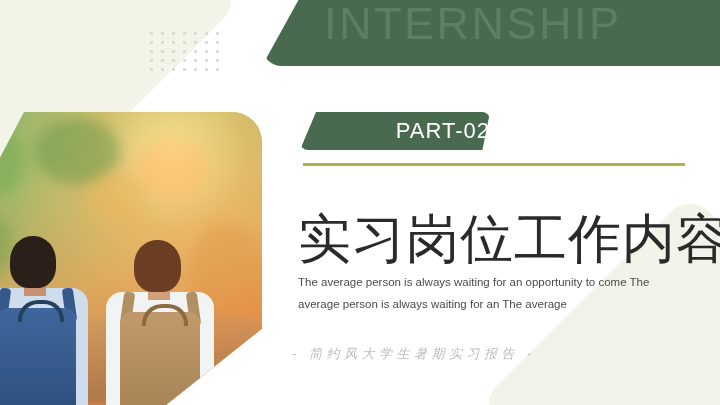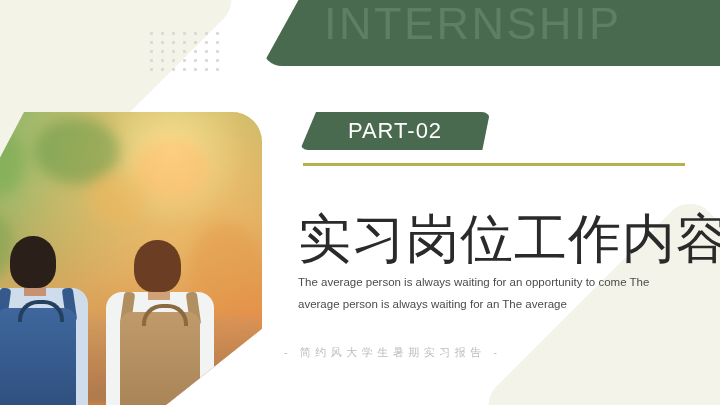--- a/index.html
+++ b/index.html
@@ -181,21 +181,21 @@
     -webkit-clip-path: polygon(16px 0, 100% 0, 96% 100%, 0 100%);
     clip-path: polygon(16px 0, 100% 0, 96% 100%, 0 100%);
   }
   .part-badge-label {
     position: absolute;
     left: 300px;
     top: 112px;
     width: 190px;
     height: 38px;
     line-height: 38px;
-    text-align: center;
+    text-align: right;
     color: #ffffff;
     font-size: 22px;
     letter-spacing: 1px;
     font-weight: 400;
   }
   .title-rule {
     position: absolute;
     left: 303px;
     top: 163px;
     width: 382px;
@@ -217,26 +217,27 @@
     position: absolute;
     left: 298px;
     top: 259px;
     width: 372px;
     font-size: 11.5px;
     line-height: 22px;
     color: #4b4b4b;
   }
   .footer-note {
     position: absolute;
-    left: 284px;
+    left: 292px;
     top: 345px;
-    font-size: 11px;
+    font-size: 13px;
     letter-spacing: 4.5px;
     color: #bdbdbd;
     white-space: nowrap;
+    font-style: italic;
   }
 </style>
 </head>
 <body>
 
 <div id="slide">
 
   <div class="corner-cream-tl"></div>
   <div class="corner-cream-br"></div>
 

